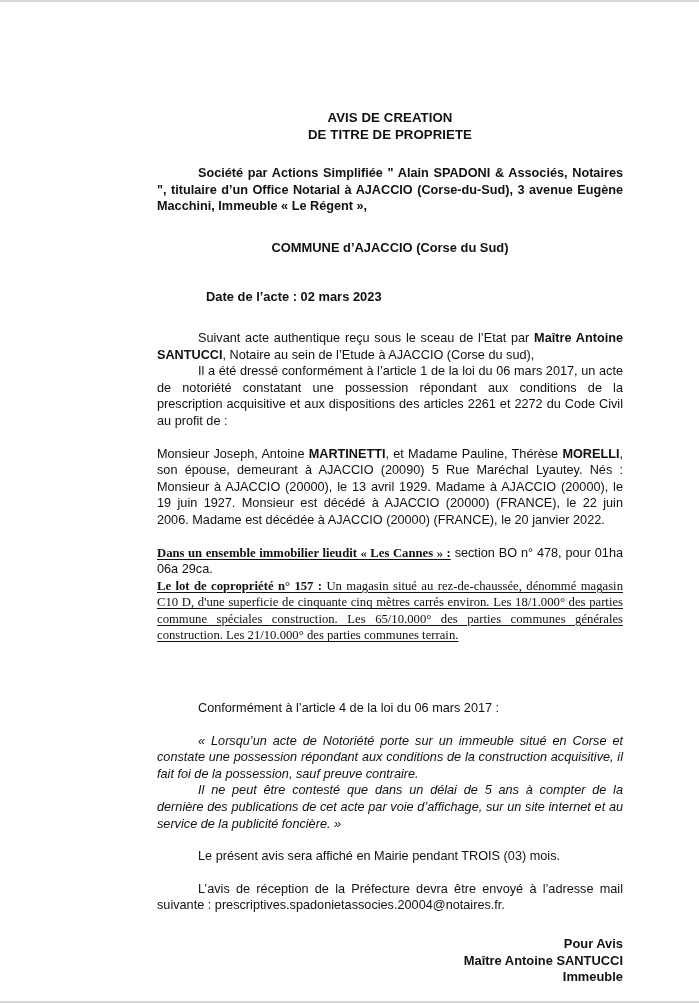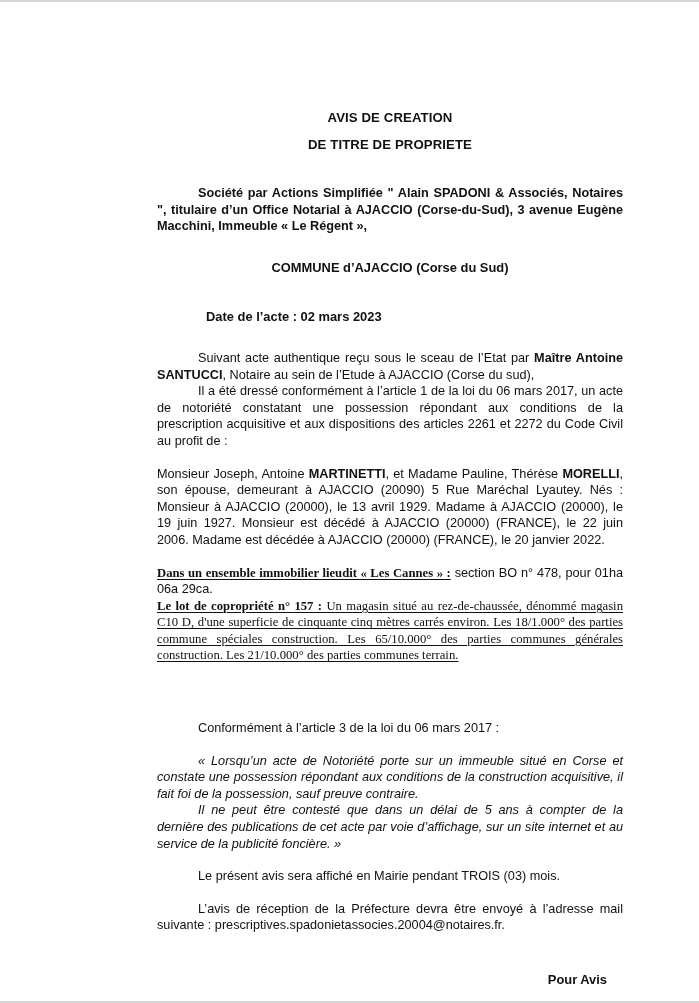--- a/index.html
+++ b/index.html
@@ -33,21 +33,21 @@
     width: 466px;
   }
 
   
   .doc-title {
     text-align: center;
     font-weight: bold;
     font-size: 13.2px;
     line-height: 16.5px;
     letter-spacing: 0.1px;
-    margin: 10px;
+    margin: 0;
   }
   .title-block { margin-top: 108px; }
 
   p.body {
     margin: 0;
     font-size: 12.7px;
     line-height: 16.6px;
     text-align: justify;
     text-justify: inter-word;
   }
@@ -79,21 +79,21 @@
     text-underline-offset: 2px;
     text-decoration-thickness: 1px;
     font-family: Liberation Serif, serif;
   }
 
   .sig {
     text-align: right;
     font-weight: bold;
     font-size: 12.9px;
     line-height: 16.6px;
-    margin: 16px;
+    margin: 0;
   }
   .gap-md { height: 16px; }
   .gap-lg { height: 22px; }
   .gap-xxl { height: 56px; }
 </style>
 </head>
 <body>
 
 <div class="page">
   <div class="sheet">
@@ -126,21 +126,21 @@
     <p class="body"><span>Monsieur Joseph, Antoine </span><span class="bold">MARTINETTI</span><span>, et Madame Pauline, Thérèse </span><span class="bold">MORELLI</span><span>, son épouse, demeurant à AJACCIO (20090) 5 Rue Maréchal Lyautey. Nés : Monsieur à AJACCIO (20000), le 13 avril 1929. Madame à AJACCIO (20000), le 19 juin 1927. Monsieur est décédé à AJACCIO (20000) (FRANCE), le 22 juin 2006. Madame est décédée à AJACCIO (20000) (FRANCE), le 20 janvier 2022.</span></p>
 
     <div class="gap-md"></div>
 
     <p class="body"><span class="bold ul-block">Dans un ensemble immobilier lieudit « Les Cannes » :</span><span> section BO n° 478, pour 01ha 06a 29ca.</span></p>
 
     <p class="body ul-block"><span class="bold">Le lot de copropriété n° 157 :</span><span>  Un magasin situé au rez-de-chaussée, dénommé magasin C10 D, d'une superficie de cinquante cinq mètres carrés environ. Les 18/1.000° des parties commune spéciales construction. Les 65/10.000° des parties communes générales construction. Les 21/10.000° des parties communes terrain.</span></p>
 
     <div class="gap-xxl"></div>
 
-    <p class="body nojust indent">Conformément à l’article 3 de la loi du 06 mars 2017 :</p>
+    <p class="body nojust indent">Conformément à l’article 4 de la loi du 06 mars 2017 :</p>
 
     <div class="gap-md"></div>
 
     <p class="body ital indent">« Lorsqu’un acte de Notoriété porte sur un immeuble situé en Corse et constate une possession répondant aux conditions de la construction acquisitive, il fait foi de la possession, sauf preuve contraire.</p>
     <p class="body ital indent">Il ne peut être contesté que dans un délai de 5 ans à compter de la dernière des publications de cet acte par voie d’affichage, sur un site internet et au service de la publicité foncière. »</p>
 
     <div class="gap-md"></div>
 
     <p class="body nojust indent">Le présent avis sera affiché en Mairie pendant TROIS (03) mois.</p>
 

